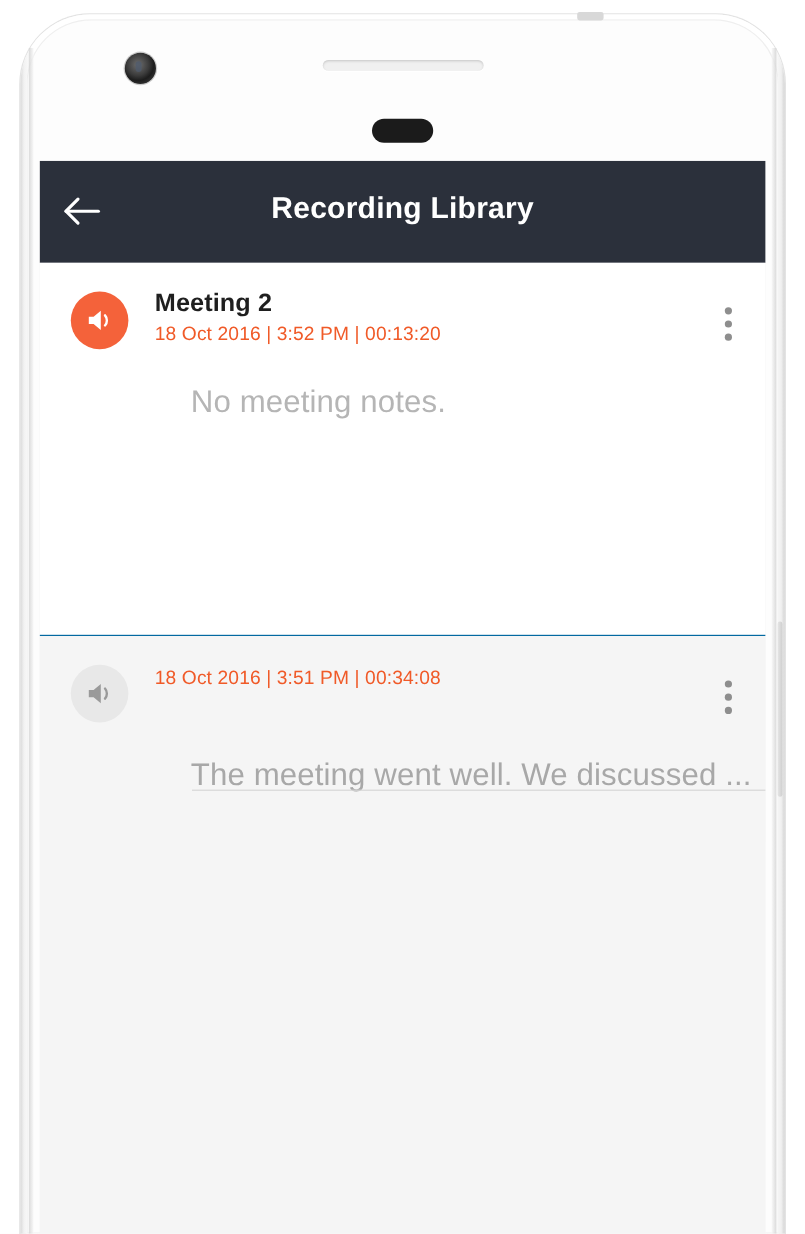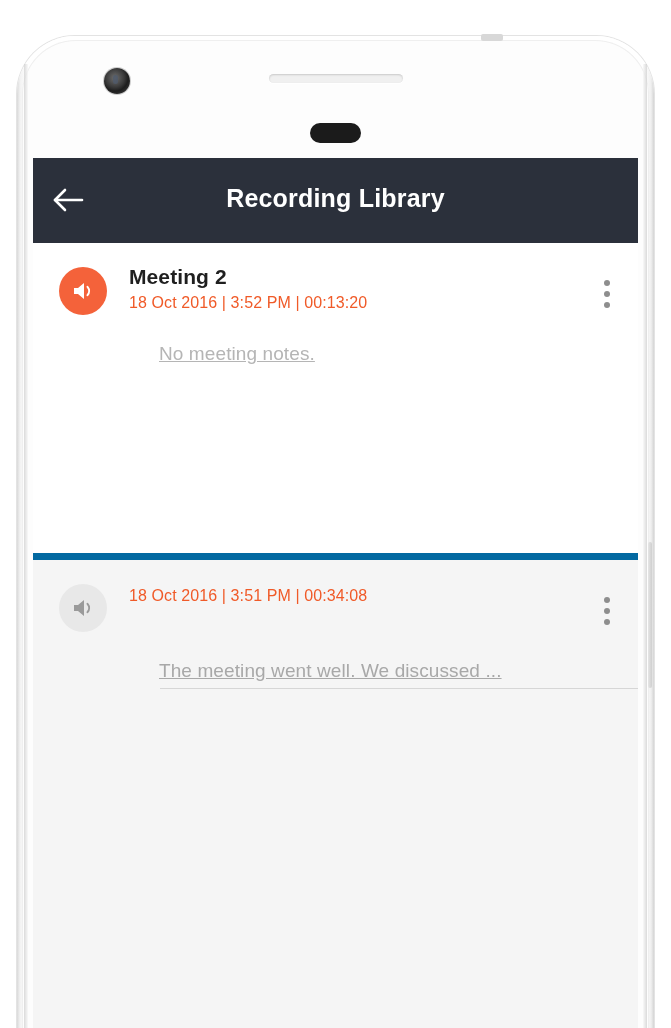--- a/index.html
+++ b/index.html
@@ -15,21 +15,20 @@
     -webkit-font-smoothing: antialiased;
   }
 
   
   .device {
     position: absolute;
     left: 0;
     top: 0;
     width: 671px;
     height: 784px;
-    margin-top: 24px;
   }
   .phone-body {
     position: absolute;
     left: 17px;
     top: 12px;
     width: 637px;
     height: 1016px;
     background: linear-gradient(to right,
         #d9d9d9 0px, #f2f2f2 3px, #ffffff 10px,
         #ffffff calc(100% - 10px), #f0f0f0 calc(100% - 3px), #d4d4d4 100%);
@@ -165,21 +164,21 @@
   }
 
   
   .list { position: relative; }
 
   .rec-card {
     position: relative;
     background: #ffffff;
     padding: 22px 0 0 0;
   }
-  .rec-card.expanded { height: 288px; border-bottom: 7px solid #0369a1; }
+  .rec-card.expanded { height: 288px; border-bottom: 1px solid #0369a1; }
   .rec-card.collapsed { background: #f5f5f5; height: 150px; }
 
   .rec-head {
     position: relative;
     padding-left: 26px;
     padding-right: 56px;
     display: flex;
     align-items: flex-start;
   }
   .rec-icon {
@@ -203,26 +202,25 @@
     line-height: 1.15;
     letter-spacing: .1px;
   }
   .rec-meta {
     font-size: 16px;
     color: #f05a28;
     margin-top: 5px;
     letter-spacing: .1px;
   }
   .rec-notes {
-    font-size: 19px;
+    font-size: 26px;
     color: #b5b5b5;
     margin-top: 28px;
     padding-left: 126px;
     letter-spacing: .1px;
-    text-decoration: underline;
   }
   .rec-notes.filled { color: #a8a8a8; }
 
   .overflow-menu {
     position: absolute;
     right: 16px;
     top: 10px;
     width: 30px;
     height: 38px;
     display: flex;

